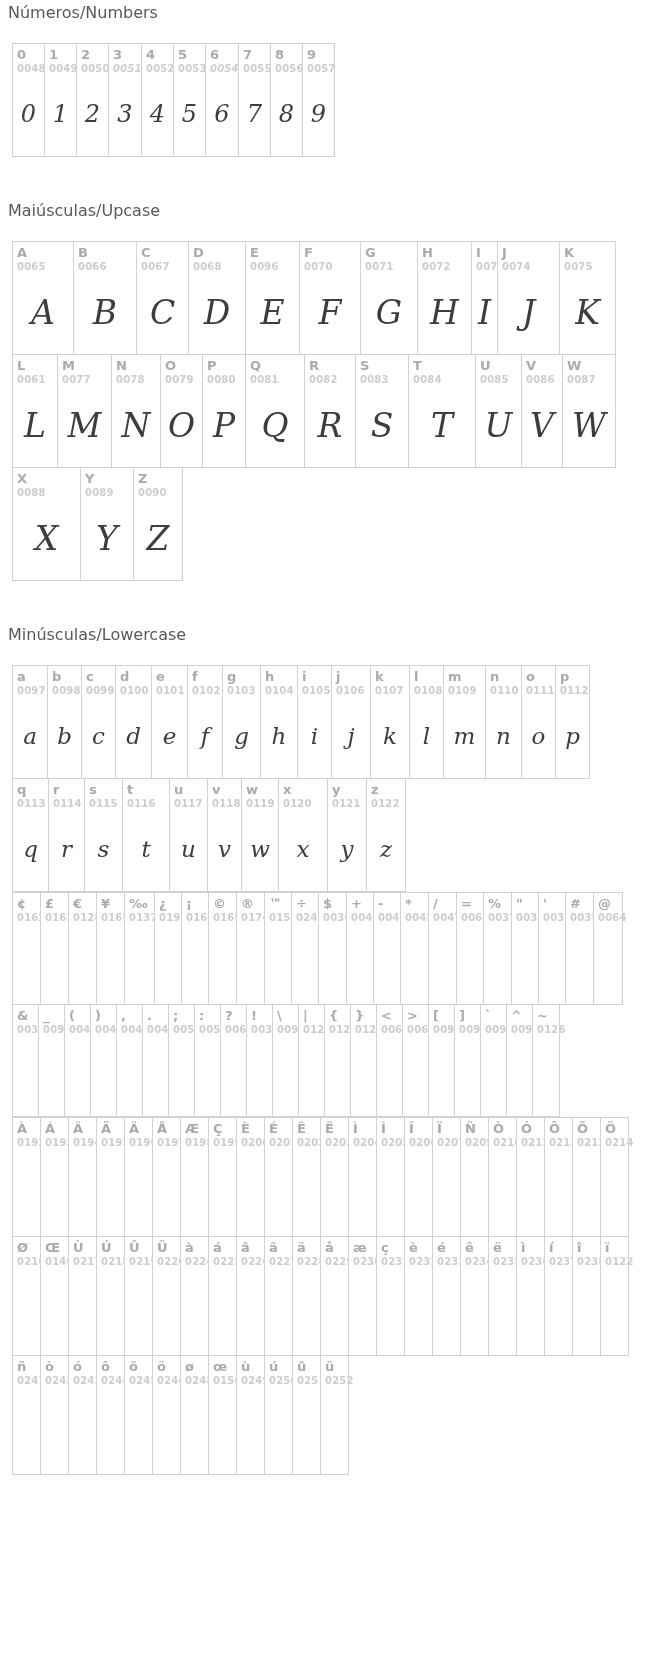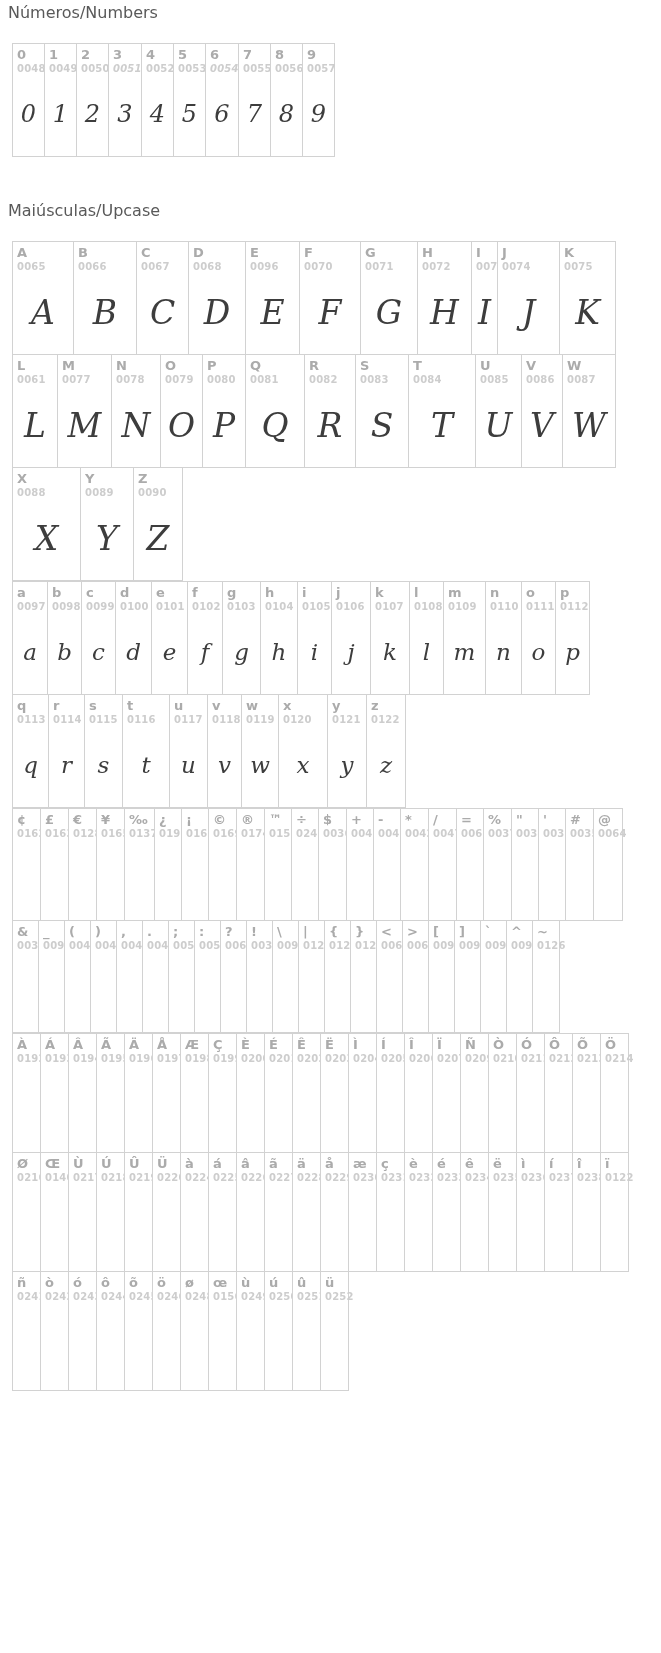--- a/index.html
+++ b/index.html
@@ -302,20 +302,21 @@
             <div class="cell-head">
               <div class="cell-char" style="color: rgb(171, 171, 171);">Z</div>
               <div class="cell-code" style="color: rgb(205, 205, 205);">0090</div>
             </div>
             <div class="cell-glyph glyph-upcase" style="color: rgb(61, 61, 61);">Z</div>
           </div>
         </div>
       </div>
     </div>
     <div class="section">
+      <div class="section-title" style="color: rgb(89, 89, 89);">Minúsculas/Lowercase</div>
       <div class="grid">
         <div class="grid-row">
           <div class="cell" style="width: 36px; height: 114px; border-color: rgb(210, 210, 210);">
             <div class="cell-head">
               <div class="cell-char" style="color: rgb(171, 171, 171);">a</div>
               <div class="cell-code" style="color: rgb(205, 205, 205);">0097</div>
             </div>
             <div class="cell-glyph glyph-lowercase" style="color: rgb(61, 61, 61);">a</div>
           </div>
           <div class="cell" style="width: 35px; height: 114px; border-color: rgb(210, 210, 210);">

